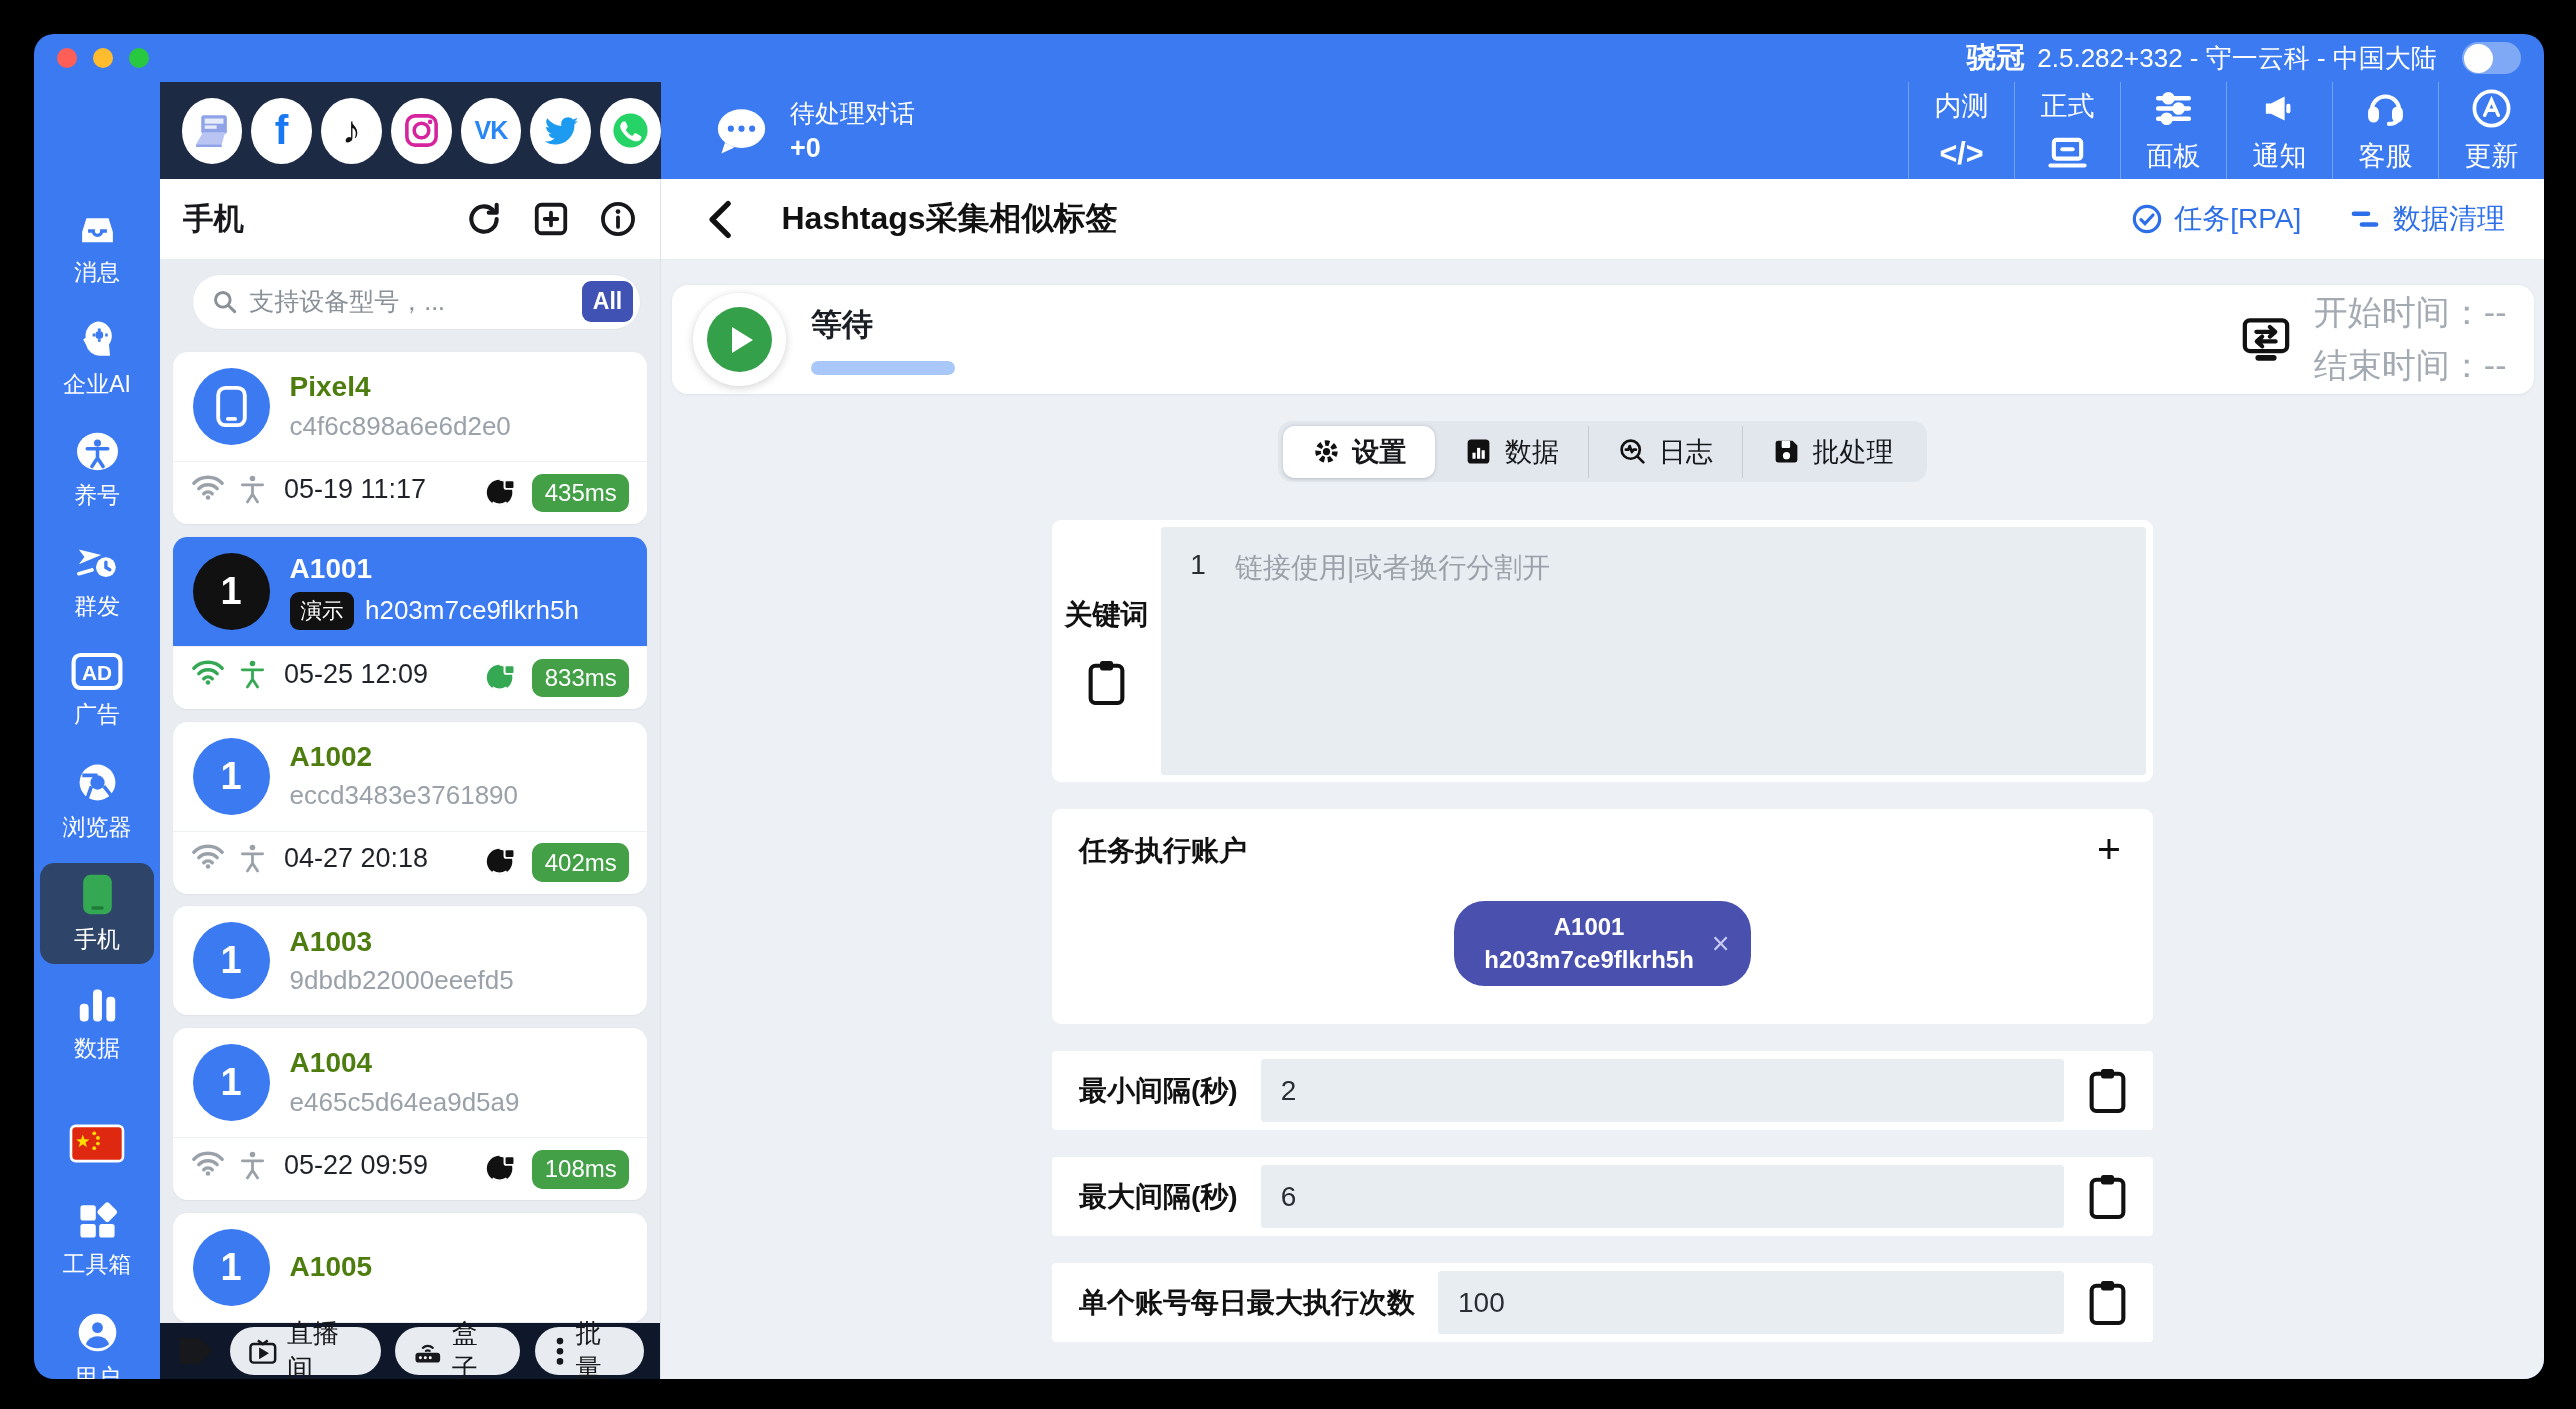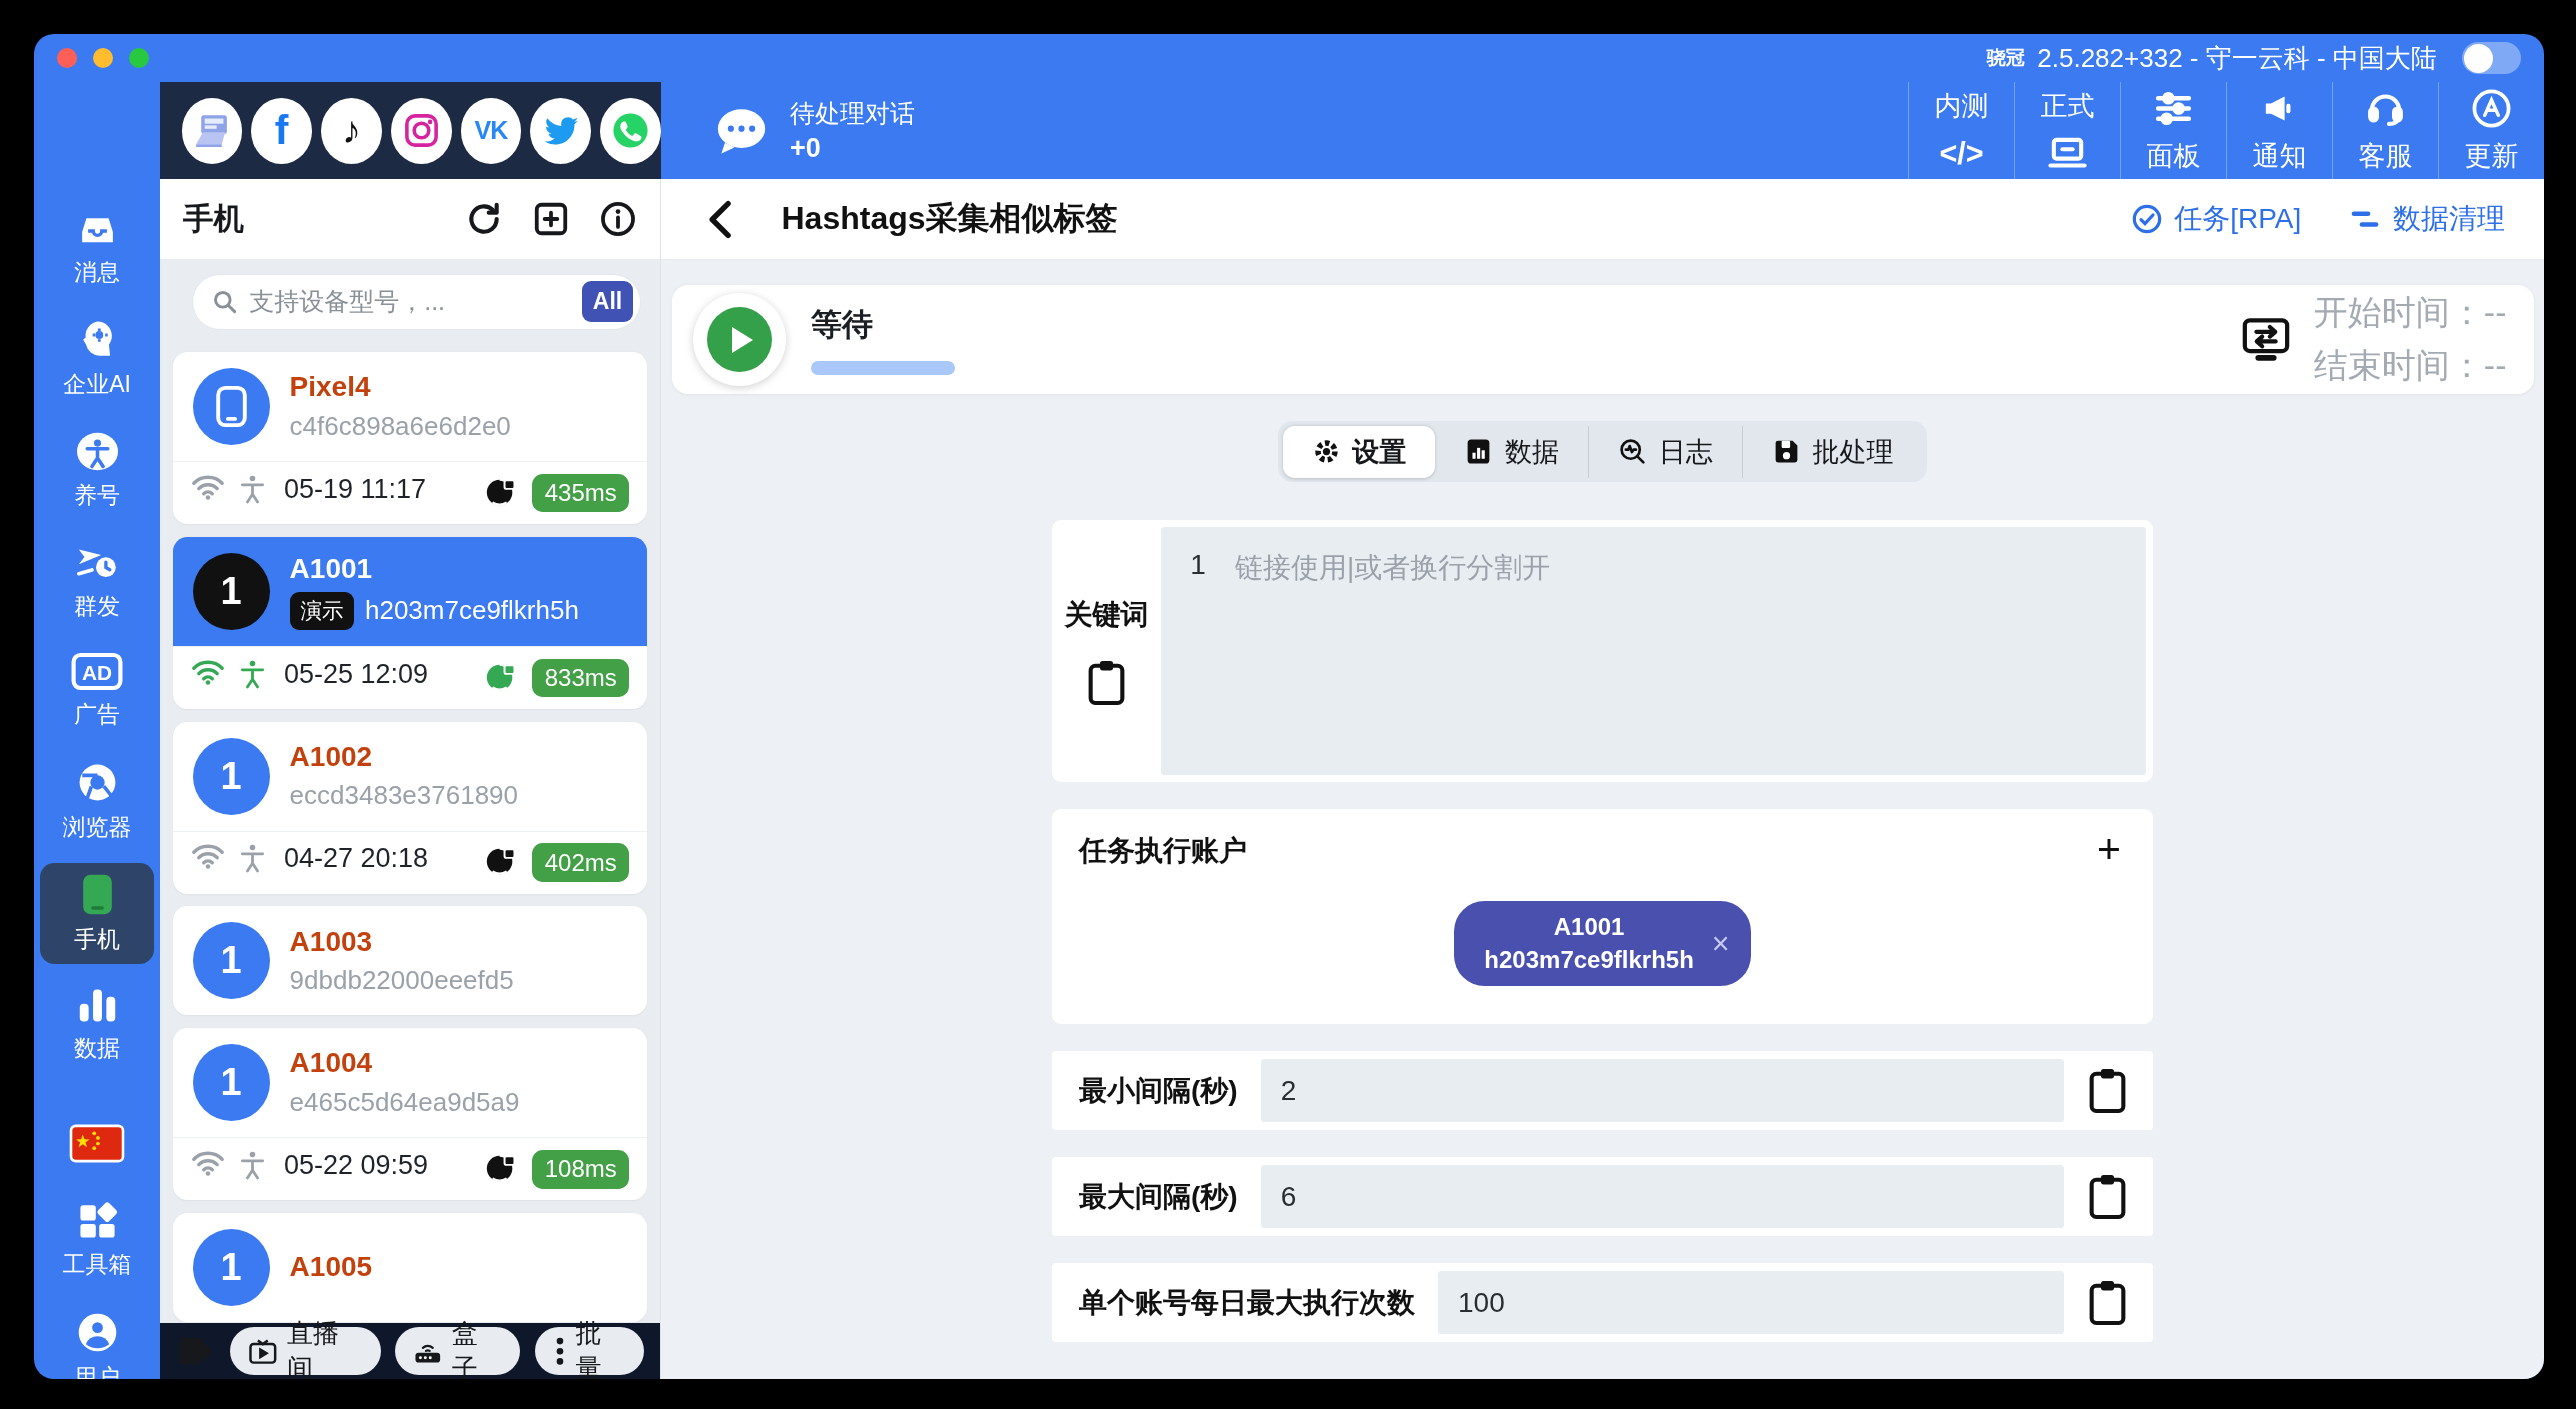--- a/index.html
+++ b/index.html
@@ -4,21 +4,21 @@
 <style>
   * { box-sizing: border-box; margin: 0; padding: 0; }
   html,body { width:2576px; height:1410px; background:#000; font-family:"Liberation Sans","DejaVu Sans",sans-serif; }
   .window { position:absolute; left:34px; top:34px; width:2510px; height:1345px; background:#3b7af0; border-radius:20px; overflow:hidden; display:flex; flex-direction:column; }
 
   
   .titlebar { height:48px; flex:0 0 48px; display:flex; align-items:center; padding:0 23px; color:#fff; }
   .tl { width:20px; height:20px; border-radius:50%; margin-right:16px; }
   .tl.red{background:#ff5f57}.tl.yellow{background:#febc2e}.tl.green{background:#28c840}
   .titlebar-right { margin-left:auto; display:flex; align-items:center; gap:12.6px; }
-  .brand { font-weight:bold; font-size:19px; }
+  .brand { font-weight:bold; font-size:29px; }
   .tmeta { font-size:26px; }
   .toggle { width:59px; height:32px; border-radius:16px; background:rgba(255,255,255,.35); position:relative; margin-left:12.6px;}
   .knob { position:absolute; left:1.8px; top:1.8px; width:29px; height:29px; border-radius:50%; background:#fff; }
 
   
   .toprow { height:97px; flex:0 0 97px; display:flex; }
   .side-spacer { width:126px; }
   .socialbar { width:501px; background:#1d2a44; display:flex; align-items:center; gap:9px; padding-left:21.5px; }
   .soc { width:66px; height:66px; border-radius:50%; background:#fff; display:flex; align-items:center; justify-content:center; font-weight:bold; overflow:hidden;}
   .soc.fb { color:#1877f2; font-size:41px; }
@@ -53,21 +53,21 @@
   .panel-toolbar { height:83px; flex:0 0 83px; display:flex; align-items:center; gap:14.4px; padding:0 18px; color:#16181b; }
   .search { flex:1; height:56px; background:#fff; border-radius:28px; display:flex; align-items:center; padding:0 7.2px 0 18px; gap:10.8px; border:0.9px solid #e3e7ec; }
   .search input { flex:1; border:none; outline:none; font-size:25px; color:#333; background:transparent; min-width:0; font-family:inherit;}
   .search input::placeholder { color:#8a9097; }
   .allbadge { background:#4053b5; color:#fff; font-size:23px; font-weight:bold; border-radius:9px; padding:7.2px 10.8px; }
   .device-list { flex:1; overflow:hidden; padding:9px 12.6px 0; }
   .dcard { background:#fff; border-radius:14.4px; margin-bottom:12.6px; overflow:hidden; box-shadow:0 0.9px 1.8px rgba(0,0,0,.05); }
   .dtop { display:flex; align-items:center; gap:20px; padding:16px 20px; }
   .avatar { width:77px; height:77px; border-radius:50%; background:#3b7af0; color:#fff; display:flex; align-items:center; justify-content:center; font-size:38px; font-weight:bold; flex:0 0 77px;}
   .dinfo { display:flex; flex-direction:column; gap:7.2px; min-width:0;}
-  .dname { font-size:28px; color:#c2410c; font-weight:600; }
+  .dname { font-size:28px; color:#4d7c0f; font-weight:600; }
   .didrow { display:flex; align-items:center; gap:10.8px; }
   .did { font-size:26px; color:#9aa1a9; }
   .dbadge { background:#111; color:#fff; font-size:21.5px; border-radius:9px; padding:4.5px 10.8px; }
   .dcard.selected .dtop { background:#3b7af0; }
   .dcard.selected .avatar { background:#111; }
   .dcard.selected .dname, .dcard.selected .did { color:#fff; }
   .dbottom { display:flex; align-items:flex-start; gap:14.4px; padding:11.7px 18px; border-top:1.8px solid #eef1f4; }
   .ddate { font-size:27px; color:#1f2329; margin-left:3.6px; }
   .dspacer { flex:1; }
   .latency { background:#43a047; color:#fff; font-size:24px; border-radius:10.8px; padding:5.4px 12.6px; }

